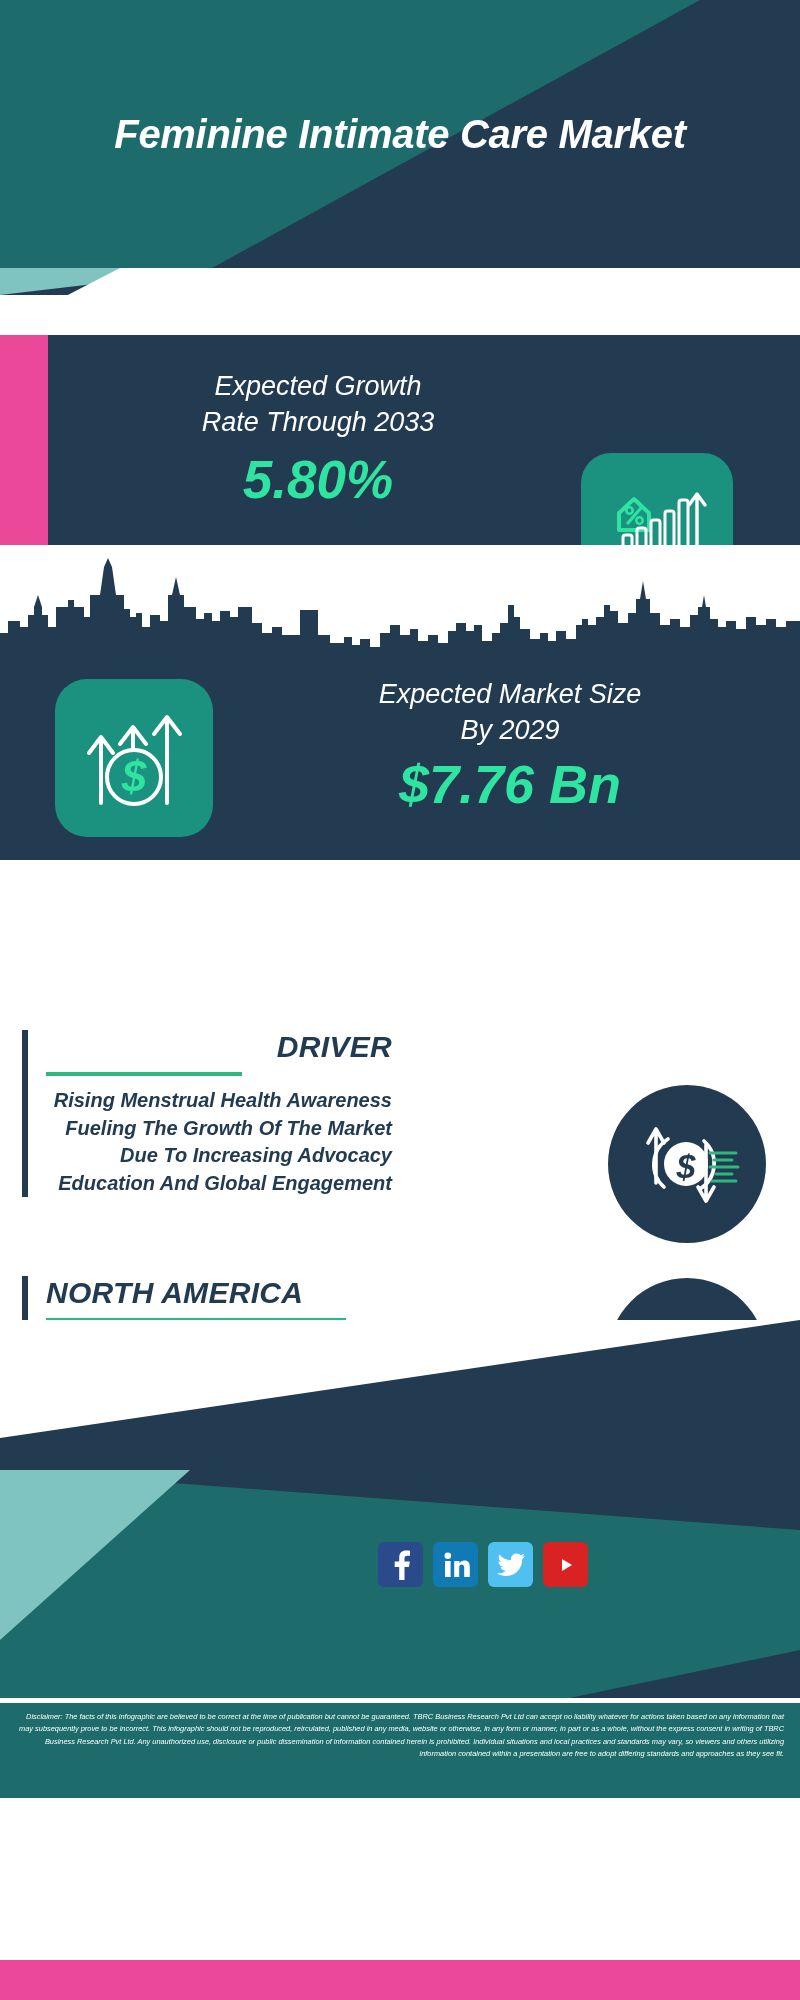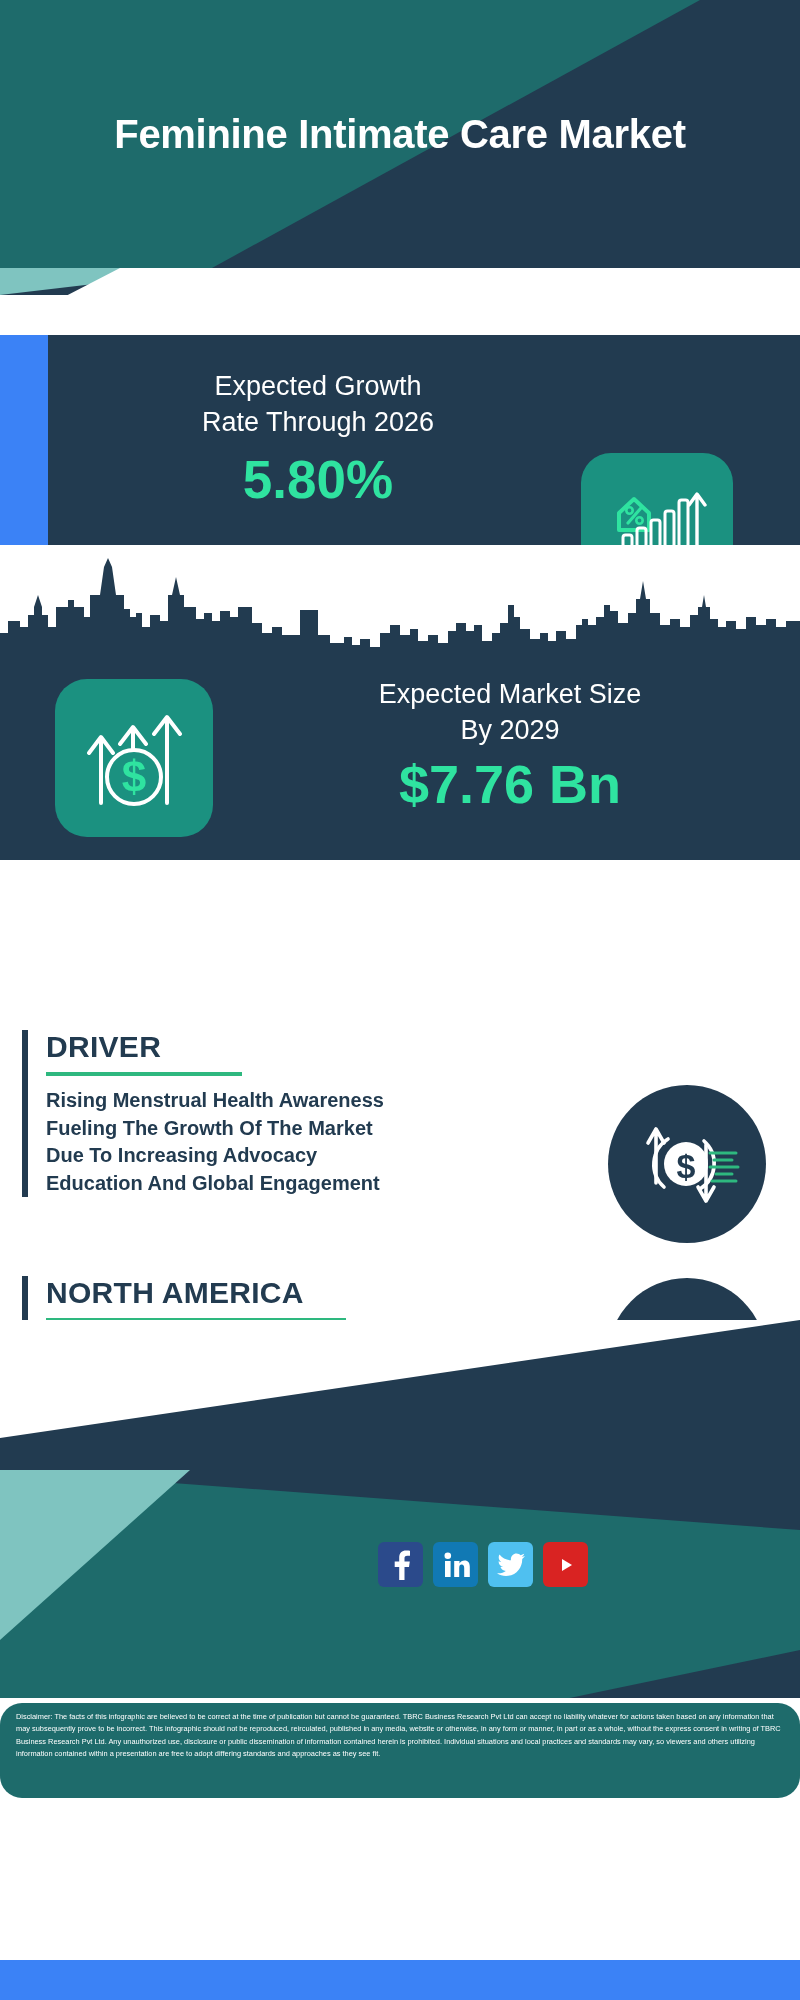--- a/index.html
+++ b/index.html
@@ -3,21 +3,21 @@
 <meta charset="utf-8">
 <style>
   * { margin:0; padding:0; box-sizing:border-box; }
   html,body { width:800px; height:2000px; }
   body {
     font-family:"Liberation Sans", sans-serif;
     background:#ffffff;
     position:relative;
     overflow:hidden;
   }
-  .page { position:relative; width:800px; height:2000px; background:#3b82f6; }
+  .page { position:relative; width:800px; height:2000px; background:#ec4899;font-style:italic; }
 
   
   .header {
     position:absolute; left:0; top:0; width:800px; height:268px;
     background:#1e6b6b; overflow:hidden;
   }
   .header .diag-dark {
     position:absolute; left:0; top:0; width:800px; height:268px;
     background:#223b50;
     clip-path: polygon(100% 0, 100% 100%, 212px 100%, 700px 0);
@@ -89,21 +89,21 @@
     display:flex; align-items:center; justify-content:center;
   }
 
   
   .body-white {
     position:absolute; left:0; top:860px; width:800px; height:460px; background:#ffffff;
   }
   .block {
     position:absolute; border-left:6px solid #223b50; padding-left:18px;
   }
-  .block-driver { left:22px; top:1030px; width:370px; }
+  .block-driver { left:22px; top:1030px; width:370px;text-align:right; }
   .block-region { left:22px; top:1276px; width:400px; }
   .block-title {
     color:#223b50; font-size:30px; font-weight:bold; letter-spacing:0.3px; line-height:1.1;
   }
   .title-rule {
     width:100%; max-width:196px; height:4px; background:#2eb87f; margin:9px 0 11px 0;
   }
   .title-rule.wide { max-width:300px; }
   .block-body {
     color:#223b50; font-size:20px; font-weight:bold; line-height:1.38;
@@ -148,21 +148,21 @@
     width:45px; height:45px; border-radius:6px;
     display:flex; align-items:center; justify-content:center;
   }
   .s-fb { background:#2b4a8b; }
   .s-in { background:#1179b4; }
   .s-tw { background:#4fc0f0; }
   .s-yt { background:#d92322; }
   .disclaimer {
     position:absolute; left:0; top:383px; width:800px; height:95px;
     background:#1e6b6b; color:#ffffff; font-size:7.4px; line-height:1.68;
-    padding:8px 16px 0 16px; text-align:left; z-index:7;border-radius:22px;
+    padding:8px 16px 0 16px; text-align:right; z-index:7;
   }
   .disclaimer-inner { display:block; }
   .foot-hairline {
     position:absolute; left:0; top:378px; width:800px; height:5px; background:#ffffff; z-index:8;
   }
 </style>
 </head>
 <body>
 
 <div class="page">
@@ -172,21 +172,21 @@
     <div class="header-title">Feminine Intimate Care Market</div>
   </div>
   <div class="band-dark"></div>
   <div class="band-teal-tri"></div>
   <div class="band-white-wedge"></div>
   <div class="white-gap"></div>
 
   <div class="growth">
     <div class="growth-text">
       <div class="growth-label">Expected Growth</div>
-      <div class="growth-label">Rate Through 2026</div>
+      <div class="growth-label">Rate Through 2033</div>
       <div class="growth-value">5.80%</div>
     </div>
     <div class="icon-box-green">
       <svg width="112" height="112" viewBox="0 0 112 112">
 
         <path d="M18 40 L33 26 L48 40 L48 57 L18 57 Z" fill="none" stroke="#2fe3a0" stroke-width="4" stroke-linejoin="round"></path>
         <line x1="27" y1="50" x2="40" y2="35" stroke="#2fe3a0" stroke-width="3.2" stroke-linecap="round"></line>
         <circle cx="28.5" cy="37.5" r="3.2" fill="none" stroke="#2fe3a0" stroke-width="2.6"></circle>
         <circle cx="38.5" cy="47.5" r="3.2" fill="none" stroke="#2fe3a0" stroke-width="2.6"></circle>
 

